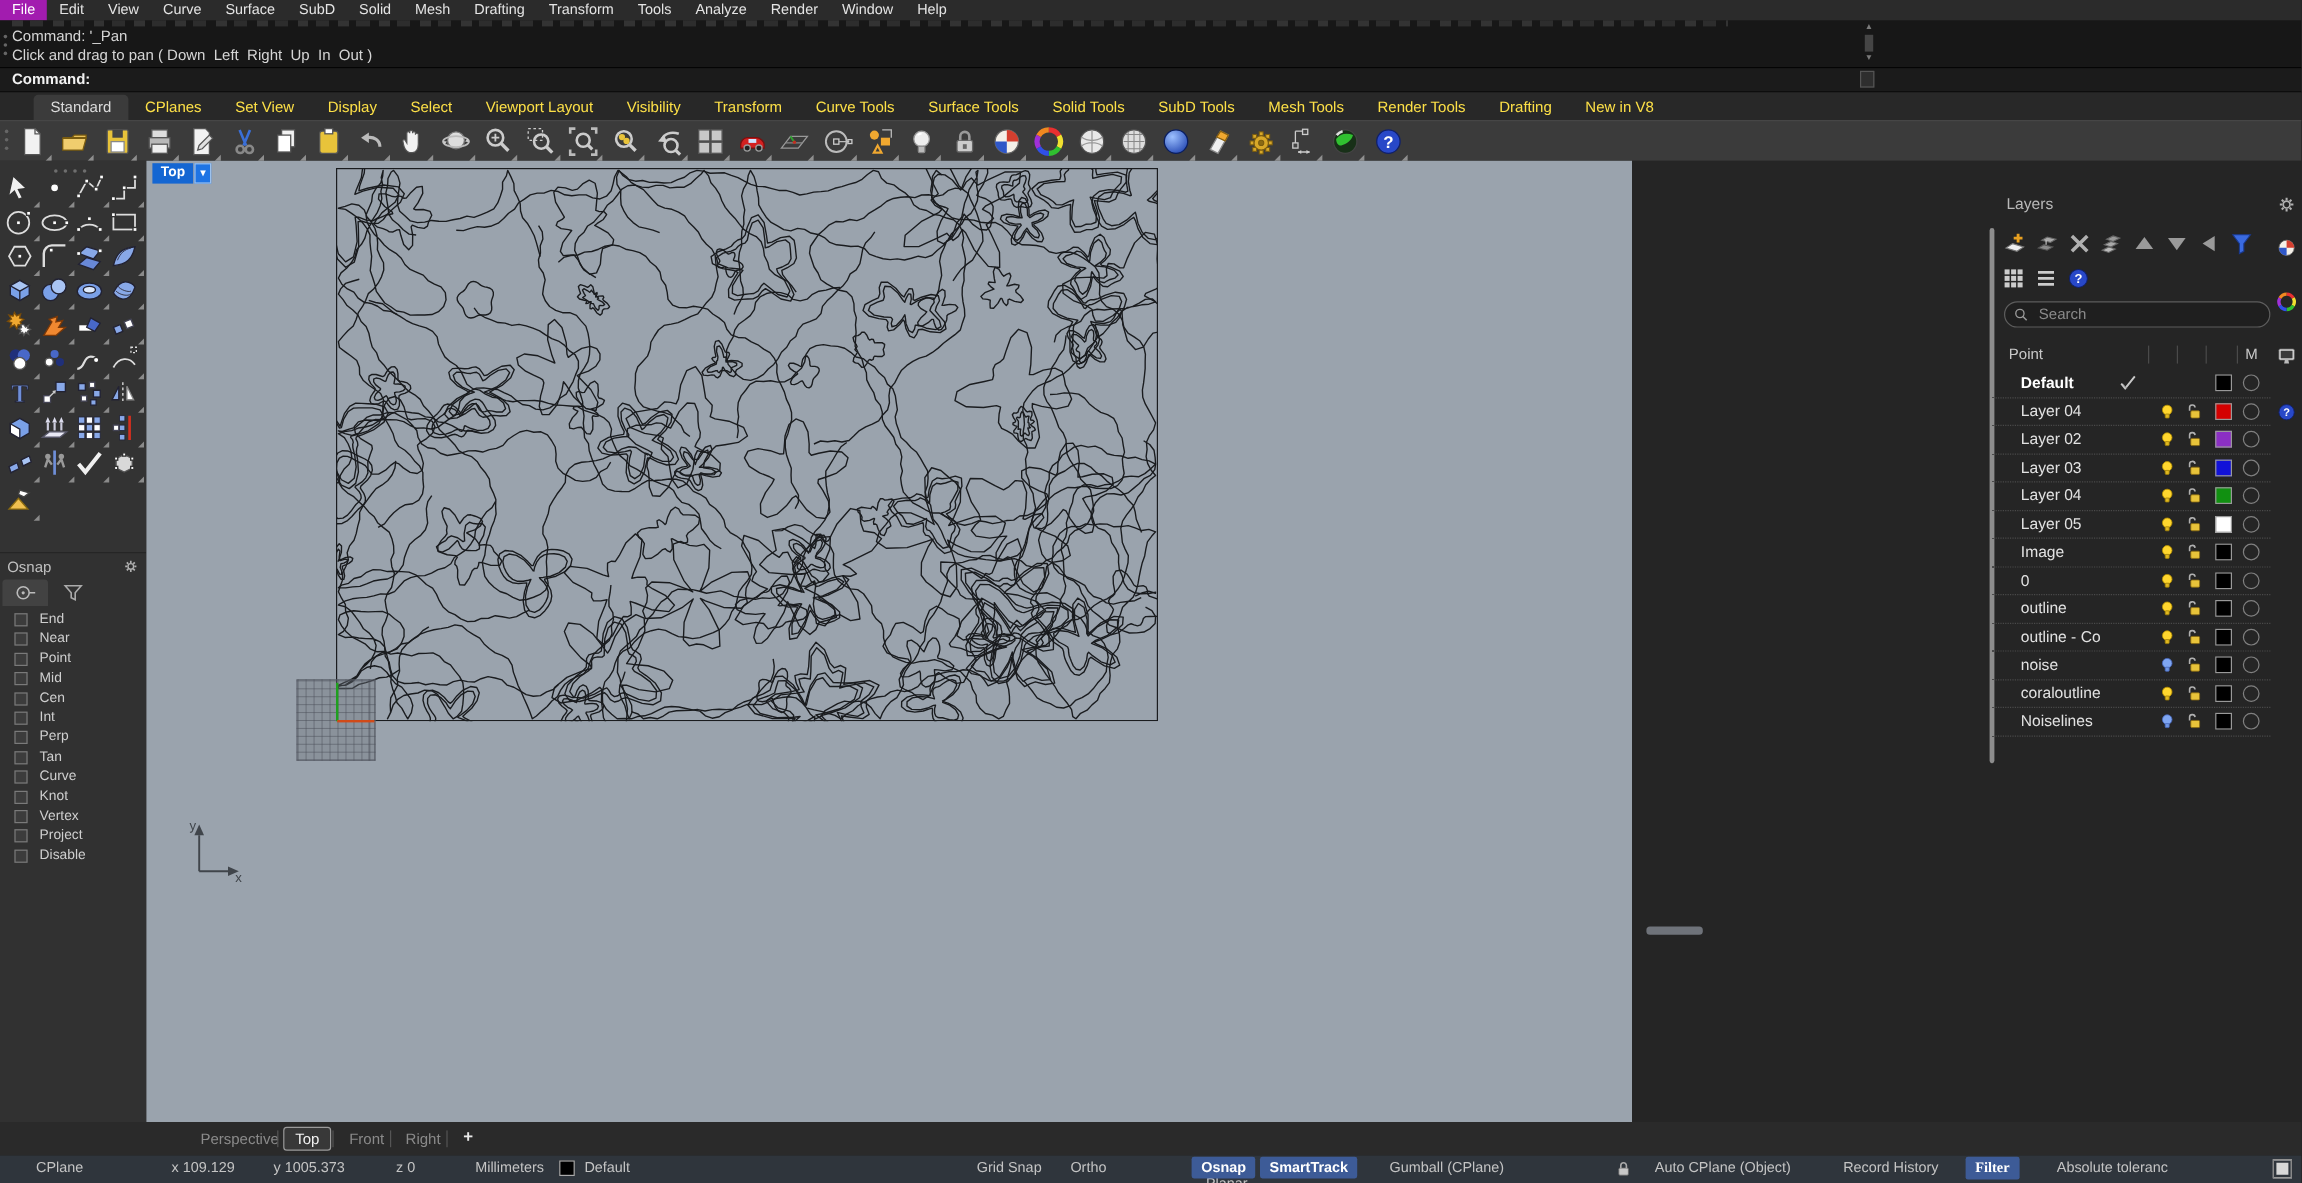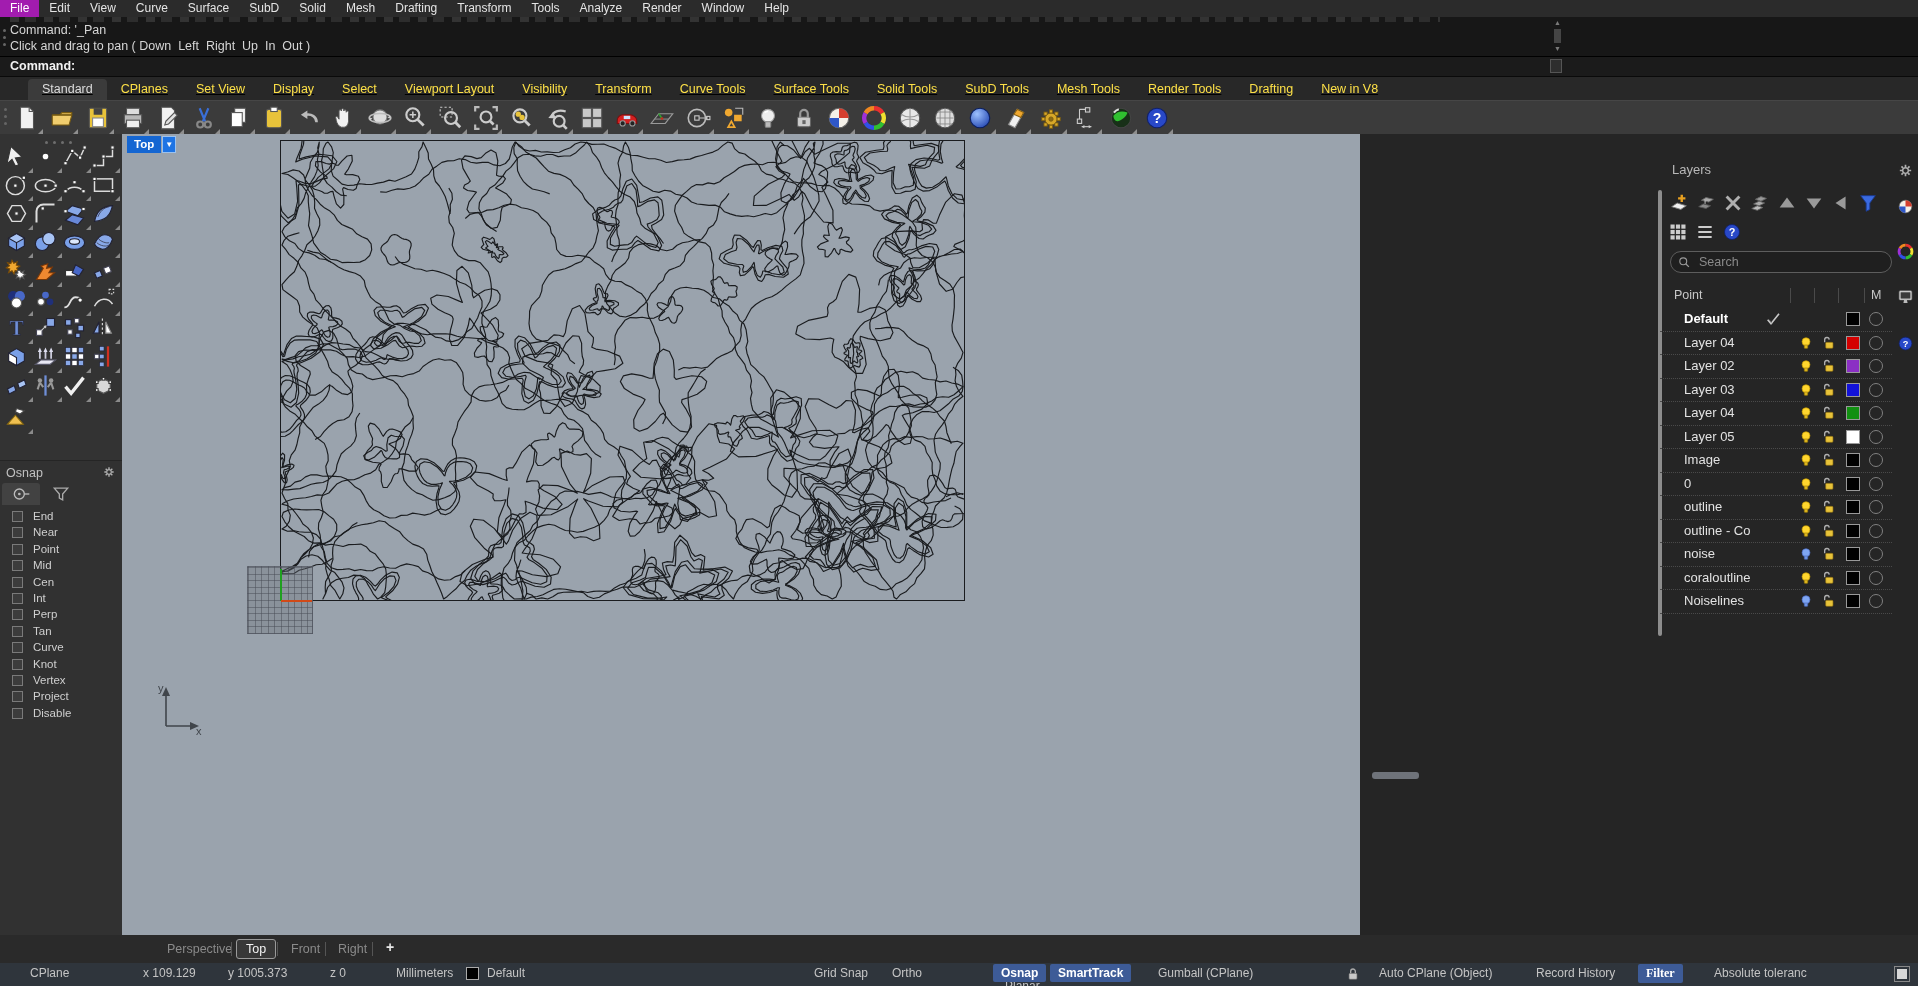--- a/index.html
+++ b/index.html
@@ -25,21 +25,21 @@
   .vgrip i{display:block;width:3px;height:3px;border-radius:50%;background:#666;margin-bottom:4px;}
   #cmd-scroll{position:absolute;right:355px;top:2px;width:11px;height:36px;color:#7a7a7a;font-size:7px;text-align:center;line-height:8px;}
   #cmd-scroll .thumb{width:7px;height:14px;background:#454545;margin:2px auto;}
   #cmdprompt-row{position:absolute;left:0;top:57px;width:100%;height:20px;background:#1b1b1b;
                  color:#f2f2f2;font-size:12.5px;font-weight:bold;border-bottom:1px solid #0a0a0a;}
   #cmdprompt{position:absolute;left:10px;top:2px;}
   #cmd-doc-icon{position:absolute;right:356px;top:2px;width:12px;height:14px;background:#2e2e2e;border:1px solid #555;}
 
   
   #tabbar{position:absolute;left:0;top:77px;width:100%;height:23px;background:#282828;
-          display:flex;align-items:flex-end;font-size:12.5px;padding-left:28px;text-decoration:underline;}
+          display:flex;align-items:flex-end;font-size:12.5px;padding-left:28px;}
   .rtab{padding:3px 14px 4px 14px;color:#fde047;cursor:default;}
   .rtab.active{background:#3b3b3b;color:#dcdcdc;border-radius:4px 4px 0 0;}
 
   
   #toolbar{position:absolute;left:0;top:100px;width:100%;height:34px;background:#3b3b3b;border-top:1px solid #464646;}
   .tbtn{position:absolute;top:4px;width:26px;height:26px;}
   .tbtn:after{content:"";position:absolute;right:-3px;bottom:-3px;
               border-left:5px solid transparent;border-bottom:5px solid #8f8f8f;}
   .ic{width:100%;height:100%;display:block;}
 

